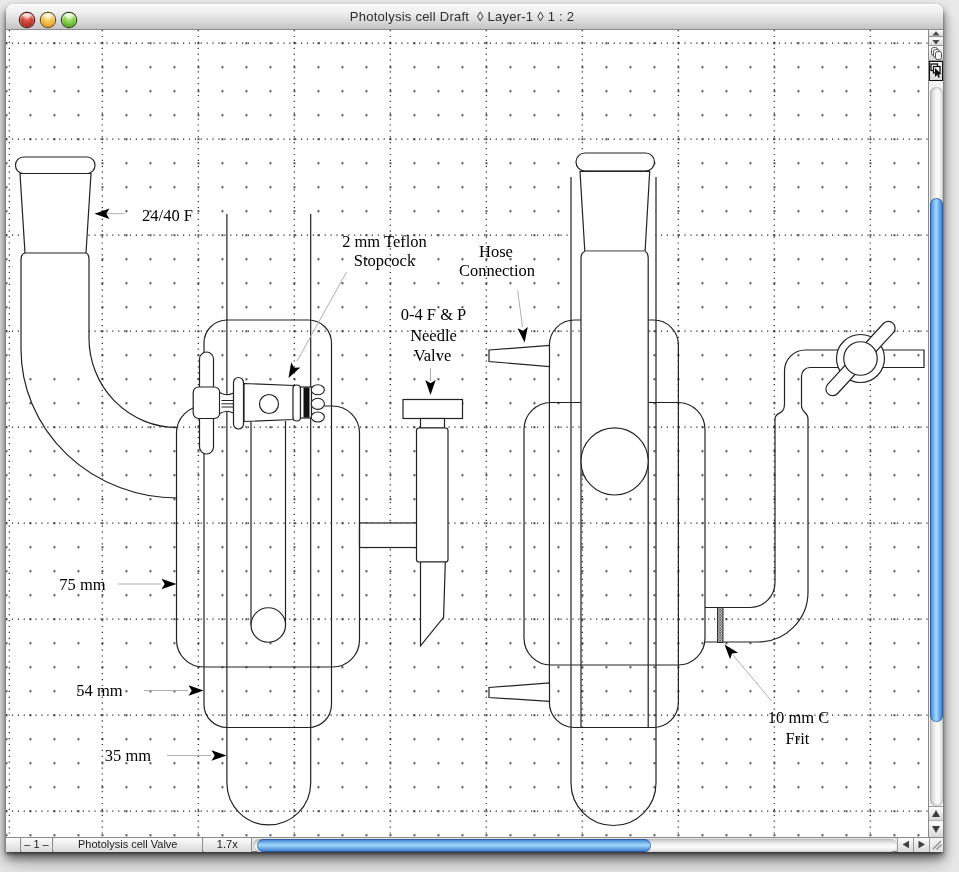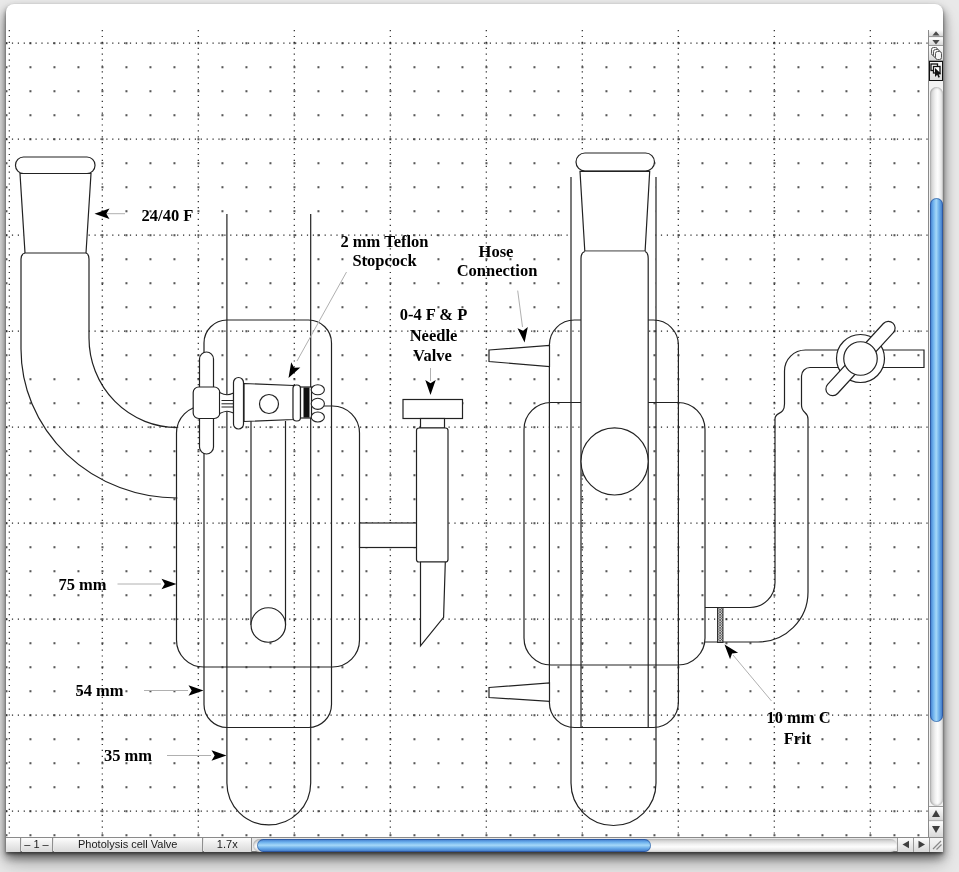--- a/index.html
+++ b/index.html
@@ -10,30 +10,36 @@
 #titlebar{position:absolute;left:0;top:0;width:937px;height:26px;border-radius:8px 8px 0 0;
  background:linear-gradient(#f9f9f9 0%,#f0f0f0 30%,#e2e2e2 55%,#d0d0d0 82%,#c4c4c4 100%);
  border-bottom:1px solid #8c8c8c;box-shadow:inset 0 1px 0 #ffffff;}
 #title{position:absolute;left:0;top:5px;width:912px;text-align:center;
  font:13px "Liberation Sans",sans-serif;font-weight:500;color:#2e2e2e;letter-spacing:0.25px;}
 .tl{position:absolute;top:9px;width:13.5px;height:13.5px;border-radius:50%;}
 .tl::after{content:"";position:absolute;left:2.6px;top:1px;width:8px;height:4.5px;border-radius:50%;background:linear-gradient(rgba(255,255,255,.95),rgba(255,255,255,.1));}
 #tlr{left:14px;background:radial-gradient(circle at 50% 30%,#f5a19a 0%,#dd5648 28%,#c33b32 55%,#8c1c18 100%);box-shadow:0 0 0 1.2px #5a1a14,inset 0 1.5px 1.5px rgba(255,255,255,.8);}
 #tly{left:35.2px;background:radial-gradient(circle at 50% 30%,#fde9b2 0%,#f7ce67 30%,#efb23b 60%,#b97a13 100%);box-shadow:0 0 0 1.2px #705412,inset 0 1.5px 1.5px rgba(255,255,255,.85);}
 #tlg{left:56.4px;background:radial-gradient(circle at 50% 30%,#d8f5b0 0%,#9ade64 30%,#72c03c 60%,#3f7e17 100%);box-shadow:0 0 0 1.2px #2d4d14,inset 0 1.5px 1.5px rgba(255,255,255,.85);}
-#canvas{position:absolute;left:0;top:26px;width:922px;height:606px;background:#fff;font-weight:bold;}
+#canvas{position:absolute;left:0;top:26px;width:922px;height:606px;background:#fff;}
 #vsb{position:absolute;left:922px;top:26px;width:15px;height:807px;background:#f2f2f2;border-left:1px solid #8a8a8a;}
 #brow{position:absolute;left:0;top:833px;width:937px;height:15px;background:#e8e8e8;border-top:1px solid #8a8a8a;border-bottom:1px solid #777;}
 .sbox{position:absolute;top:0;height:14px;background:linear-gradient(#fdfdfd,#ececec 45%,#d9d9d9);border-right:1px solid #8f8f8f;
  font:11px "Liberation Sans",sans-serif;color:#1a1a1a;text-align:center;line-height:13px;}
 .sbtn{position:absolute;background:linear-gradient(#fdfdfd,#ececec 45%,#d8d8d8);}
 </style>
 </head>
 <body>
 <div id="win">
+  <div id="titlebar">
+    <div id="title">Photolysis cell Draft&nbsp; ◊ Layer-1 ◊ 1 : 2</div>
+    <div class="tl" id="tlr"></div>
+      <div class="tl" id="tly"></div>
+      <div class="tl" id="tlg"></div>
+  </div>
   <div id="canvas">
   <svg width="922" height="807" viewBox="6 30 922 807" xmlns="http://www.w3.org/2000/svg">
     <defs>
       <pattern id="mdots" patternUnits="userSpaceOnUse" x="5.5" y="42.3" width="24" height="24">
         <rect x="0" y="0" width="1.8" height="1.8" fill="#262626"></rect>
       </pattern>
       <pattern id="frith" patternUnits="userSpaceOnUse" x="717.5" y="607" width="2.6" height="2.6">
         <rect width="2.6" height="2.6" fill="#d8d8d8"></rect>
         <path d="M0,0 L2.6,2.6 M2.6,0 L0,2.6" stroke="#3a3a3a" stroke-width="0.65"></path>
       </pattern>

